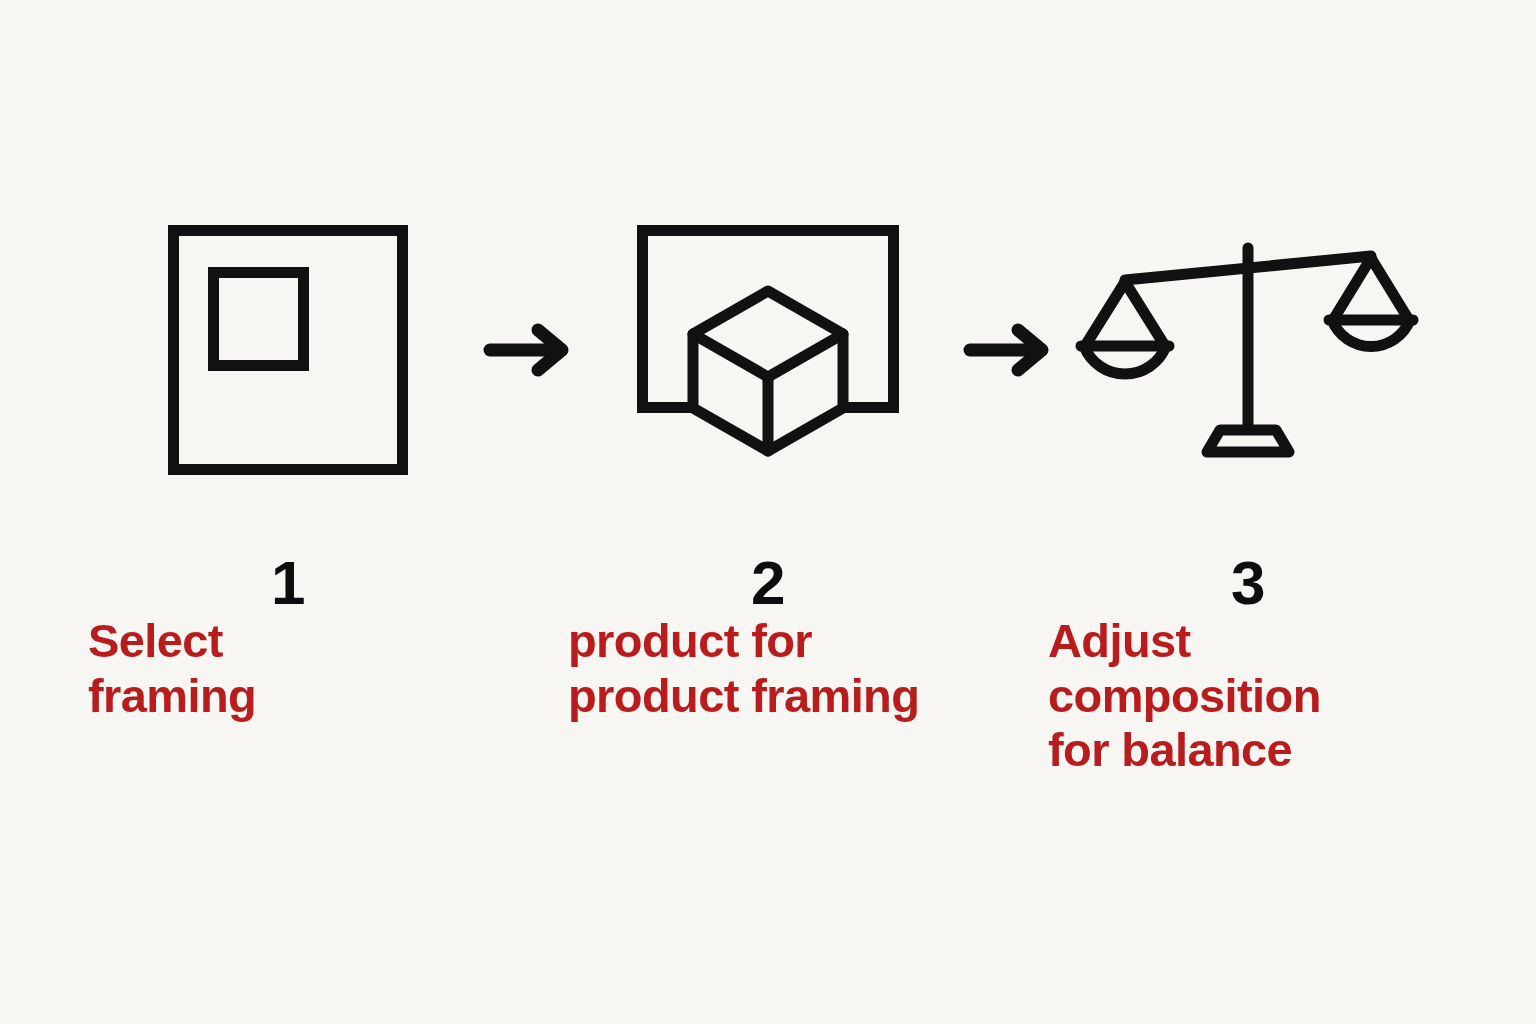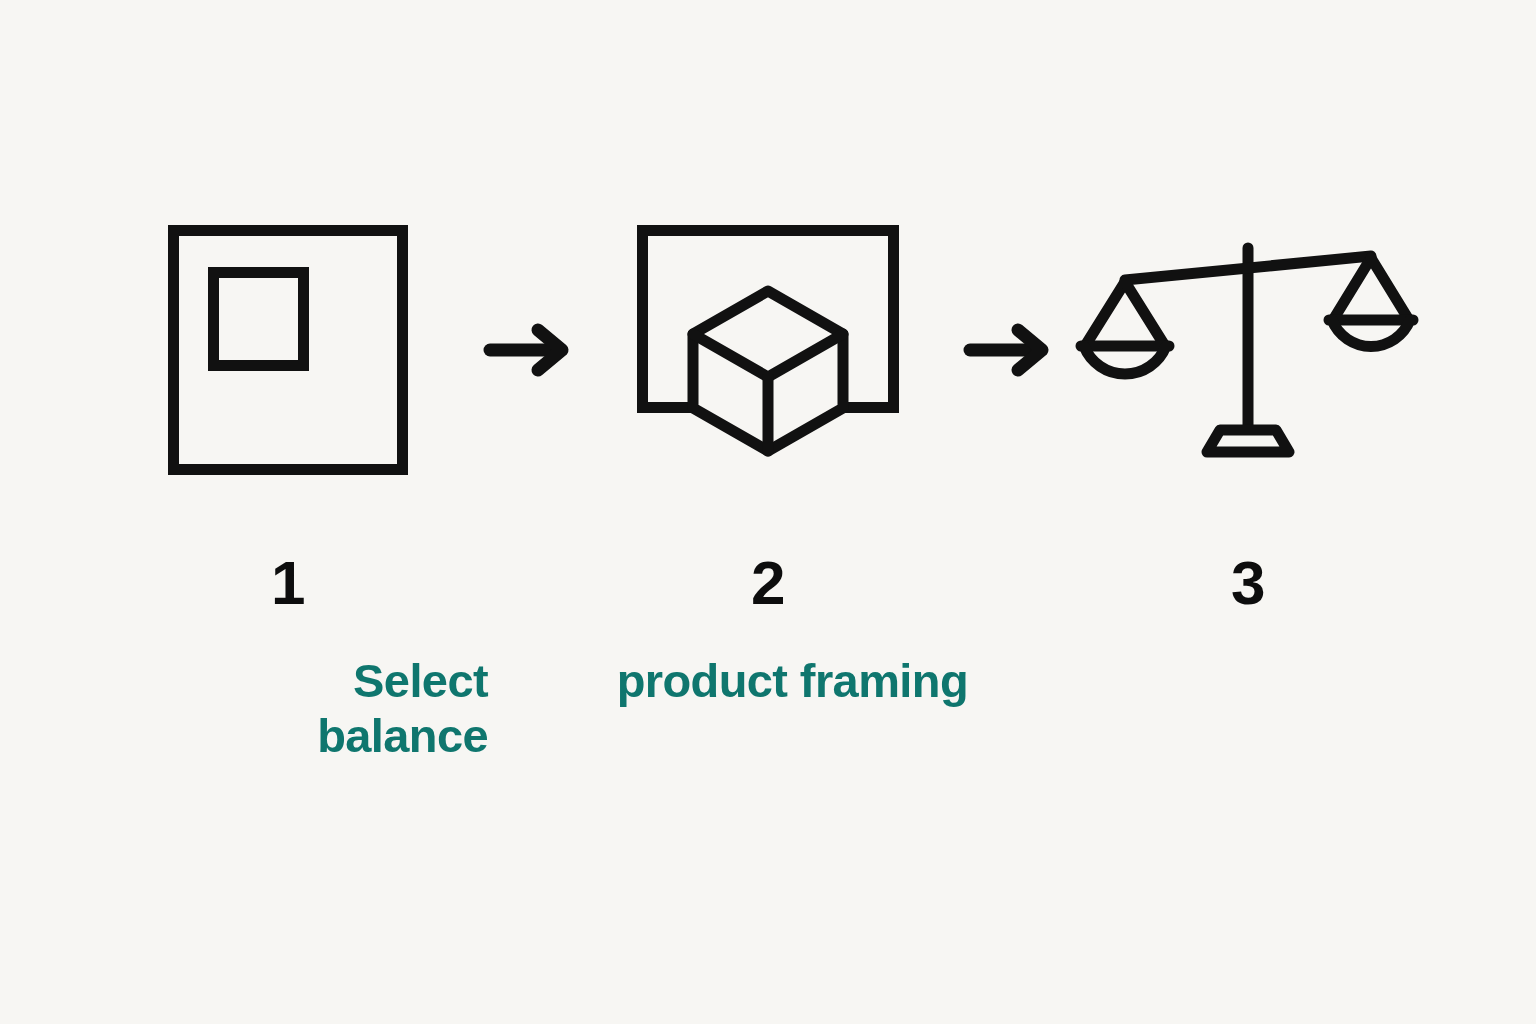--- a/index.html
+++ b/index.html
@@ -59,26 +59,25 @@
   .step-number {
     margin-top: 52px;
     font-size: 62px;
     font-weight: 700;
     line-height: 1;
     letter-spacing: -0.5px;
     color: #0d0d0d;
   }
 
   .step-caption {
-    margin-top: 40px;
     font-size: 47px;
     font-weight: 700;
     line-height: 1.16;
-    text-align: right;
-    color: #0f766e;
+    text-align: left;
+    color: #b91c1c;
     letter-spacing: -0.6px;
     width: 400px;
   }
 
   .arrow-cell {
     width: 120px;
     height: 300px;
     margin-top: 200px;
     display: flex;
     align-items: center;
@@ -122,21 +121,21 @@
     <div class="step">
       <div class="icon-box">
         <svg width="240" height="250" viewBox="0 0 240 250" aria-hidden="true">
           <rect class="stroke-sq" x="5.5" y="5.5" width="229" height="239"></rect>
           <rect class="stroke-sq" x="45.5" y="47.5" width="90" height="93"></rect>
         </svg>
       </div>
       <div class="step-number">1</div>
       <div class="step-caption">
         <div>Select</div>
-        <div>balance</div>
+        <div>framing</div>
       </div>
     </div>
 
     <div class="arrow-cell">
       <svg width="92" height="60" viewBox="0 0 92 60" aria-hidden="true">
         <path class="arrow-stroke" d="M 8 30 L 76 30"></path>
         <path class="arrow-stroke" d="M 56 10 L 80 30 L 56 50"></path>
       </svg>
     </div>
 
@@ -148,20 +147,21 @@
 
           <polygon class="solid-fill" points="131,66 206,108 206,183 131,226 56,183 56,108"></polygon>
 
           <polygon class="stroke" points="131,66 206,109 206,183 131,226 56,183 56,109"></polygon>
           <path class="stroke" d="M 56 109 L 131 152 L 206 109"></path>
           <path class="stroke" d="M 131 152 L 131 226"></path>
         </svg>
       </div>
       <div class="step-number">2</div>
       <div class="step-caption">
+        <div>product for</div>
         <div>product framing</div>
       </div>
     </div>
 
     <div class="arrow-cell">
       <svg width="92" height="60" viewBox="0 0 92 60" aria-hidden="true">
         <path class="arrow-stroke" d="M 8 30 L 76 30"></path>
         <path class="arrow-stroke" d="M 56 10 L 80 30 L 56 50"></path>
       </svg>
     </div>
@@ -181,16 +181,21 @@
           <path class="stroke" d="M -22 116 L 66 116"></path>
           <path class="stroke" d="M -19 116 A 44 44 0 0 0 63 116"></path>
 
           <path class="stroke" d="M 268 28 L 230 90"></path>
           <path class="stroke" d="M 268 28 L 306 90"></path>
           <path class="stroke" d="M 226 90 L 310 90"></path>
           <path class="stroke" d="M 229 90 A 42 42 0 0 0 307 90"></path>
         </svg>
       </div>
       <div class="step-number">3</div>
+      <div class="step-caption">
+        <div>Adjust</div>
+        <div>composition</div>
+        <div>for balance</div>
+      </div>
     </div>
 
   </div>
 </div>
 
 </body></html>

